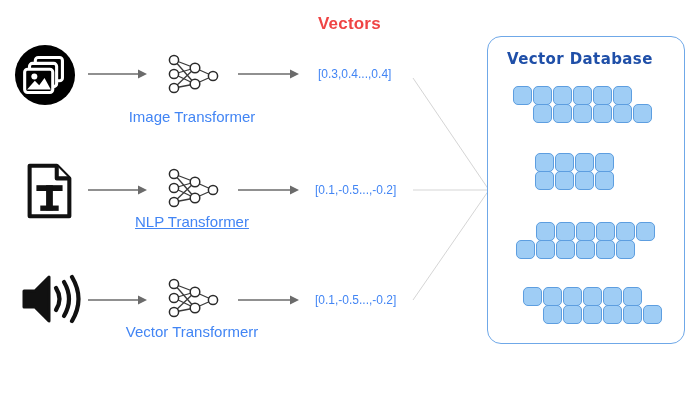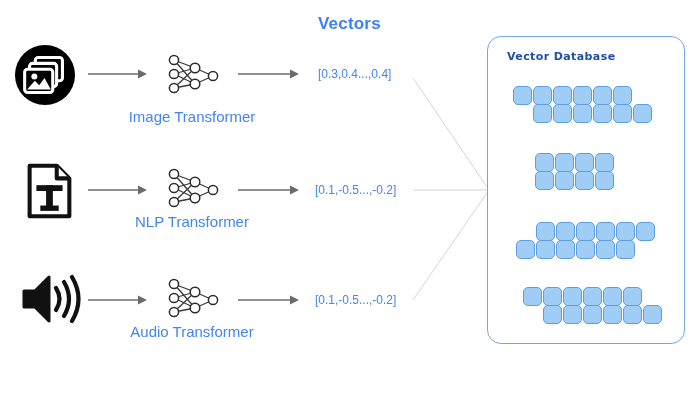--- a/index.html
+++ b/index.html
@@ -20,21 +20,21 @@
 
   
   .abs { position: absolute; }
 
   
   .vectors-title {
     left: 318px;
     top: 14px;
     font-size: 17px;
     font-weight: bold;
-    color: #3b82f6;
+    color: #ef4444;
     letter-spacing: .2px;
     white-space: nowrap;
   }
 
   
   .src-icon { width: 62px; height: 62px; }
   .src-icon svg { display: block; width: 100%; height: 100%; }
 
   
   .arrow { height: 12px; }
@@ -73,21 +73,21 @@
     width: 198px;
     height: 308px;
     border: 1.6px solid #6fa8e8;
     border-radius: 14px;
     background: #ffffff;
     box-sizing: border-box;
   }
   .vdb-title {
     left: 507px;
     top: 50px;
-    font-size: 11px;
+    font-size: 15px;
     font-weight: bold;
     color: #1f4fa8;
     font-family: "DejaVu Sans", sans-serif;
     letter-spacing: .4px;
     white-space: nowrap;
   }
 
   
   .cluster { display: flex; flex-direction: column; gap: 0px; }
   .cell-row { display: flex; flex-direction: row; gap: 0px; }
@@ -199,21 +199,21 @@
         <circle cx="13" cy="9" r="4.6"></circle>
         <circle cx="13" cy="23" r="4.6"></circle>
         <circle cx="13" cy="37" r="4.6"></circle>
         <circle cx="34" cy="17" r="4.8"></circle>
         <circle cx="34" cy="33" r="4.8"></circle>
         <circle cx="52" cy="25" r="4.6"></circle>
       </g>
     </svg>
   </div>
 
-  <div class="abs tf-label" style="left:122px; top:213px; width:140px;">NLP Transformer</div>
+  <div class="abs tf-label" style="left:122px; top:213px; width:140px;text-decoration:underline;">NLP Transformer</div>
 
   <div class="abs arrow" style="left:238px; top:184px; width:62px;">
     <svg viewBox="0 0 62 12" preserveAspectRatio="none">
       <line x1="0" y1="6" x2="52" y2="6" stroke="#6b6b6b" stroke-width="1.6"></line>
       <path d="M52 1.5 L61 6 L52 10.5 Z" fill="#6b6b6b"></path>
     </svg>
   </div>
 
   <div class="abs vec-text" style="left:315px; top:183px;">[0.1,-0.5...,-0.2]</div>
 
@@ -249,21 +249,21 @@
         <circle cx="13" cy="9" r="4.6"></circle>
         <circle cx="13" cy="23" r="4.6"></circle>
         <circle cx="13" cy="37" r="4.6"></circle>
         <circle cx="34" cy="17" r="4.8"></circle>
         <circle cx="34" cy="33" r="4.8"></circle>
         <circle cx="52" cy="25" r="4.6"></circle>
       </g>
     </svg>
   </div>
 
-  <div class="abs tf-label" style="left:118px; top:323px; width:148px;">Audio Transformer</div>
+  <div class="abs tf-label" style="left:118px; top:323px; width:148px;">Vector Transformerr</div>
 
   <div class="abs arrow" style="left:238px; top:294px; width:62px;">
     <svg viewBox="0 0 62 12" preserveAspectRatio="none">
       <line x1="0" y1="6" x2="52" y2="6" stroke="#6b6b6b" stroke-width="1.6"></line>
       <path d="M52 1.5 L61 6 L52 10.5 Z" fill="#6b6b6b"></path>
     </svg>
   </div>
 
   <div class="abs vec-text" style="left:315px; top:293px;">[0.1,-0.5...,-0.2]</div>
 

